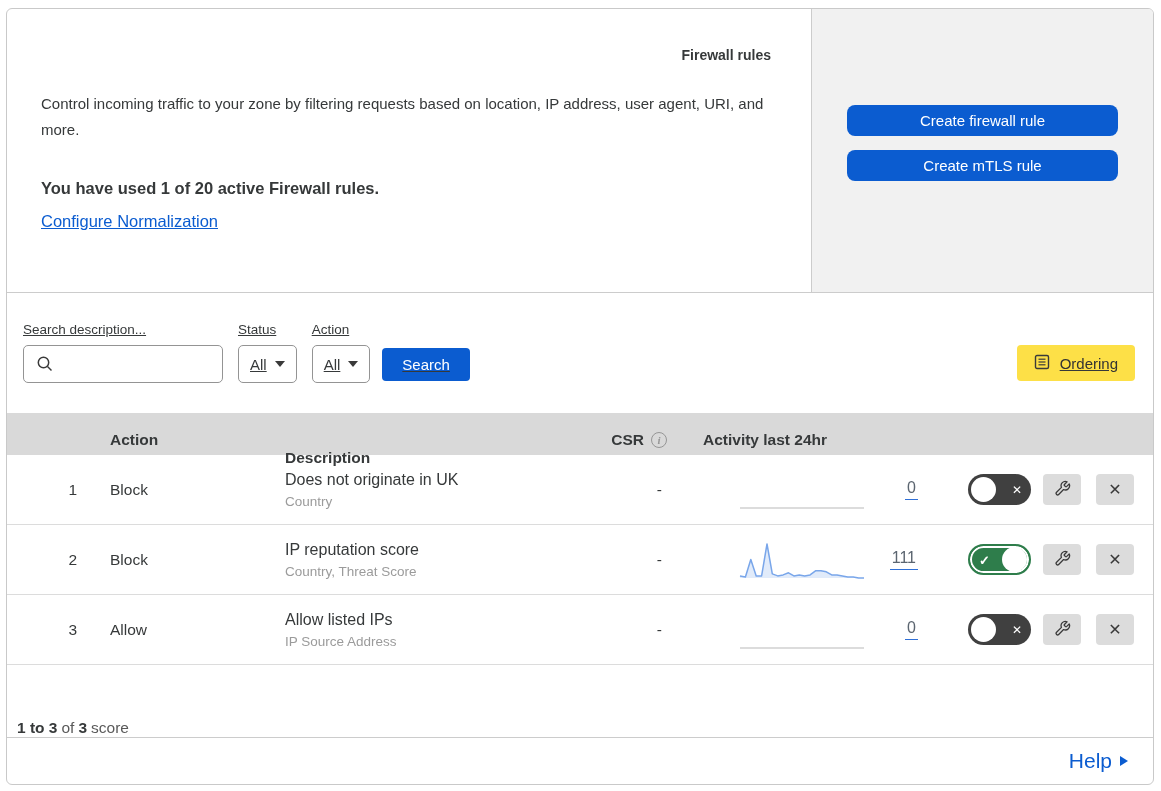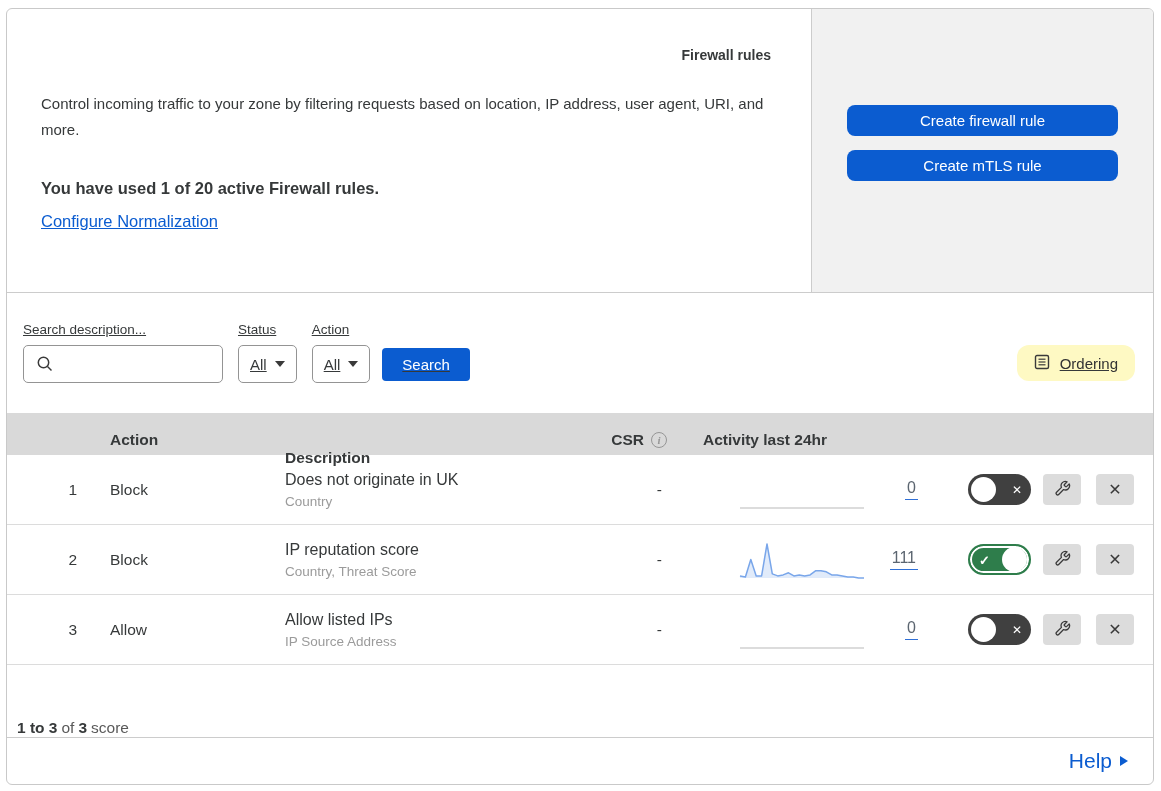--- a/index.html
+++ b/index.html
@@ -52,21 +52,21 @@
   }
   .ml15 { margin-left: 15px; }
   .caret { width: 0; height: 0; border-left: 5px solid transparent; border-right: 5px solid transparent; border-top: 6px solid #3a3a3a; }
   .search-btn {
     height: 33px; padding: 0 20px; margin-left: 12px; margin-bottom: 2px;
     background: #0b5cd0; color: #fff; border: none; border-radius: 4px;
     font-size: 15px; font-family: inherit; cursor: pointer;
   }
   .ordering-btn {
     margin-left: auto; margin-bottom: 2px; height: 36px; padding: 0 17px;
-    background: #fef9c3; border: none; border-radius: 12px; font-size: 15px;
+    background: #fde047; border: none; border-radius: 4px; font-size: 15px;
     font-family: inherit; color: #333; display: flex; align-items: center; gap: 10px; cursor: pointer;
   }
 
   
   .grid-cols { display: grid; grid-template-columns: 100px 175px 1fr 120px 450px; align-items: center; }
   .thead { height: 42px; background: #d9d9d9; font-size: 15.5px; font-weight: 600; }
   .th-action { padding-left: 3px; }
   .th-desc { padding-left: 3px; margin-top: 36px; }
   .th-csr { display: flex; justify-content: flex-end; align-items: center; gap: 7px; padding-right: 36px; }
   .info-icon {

